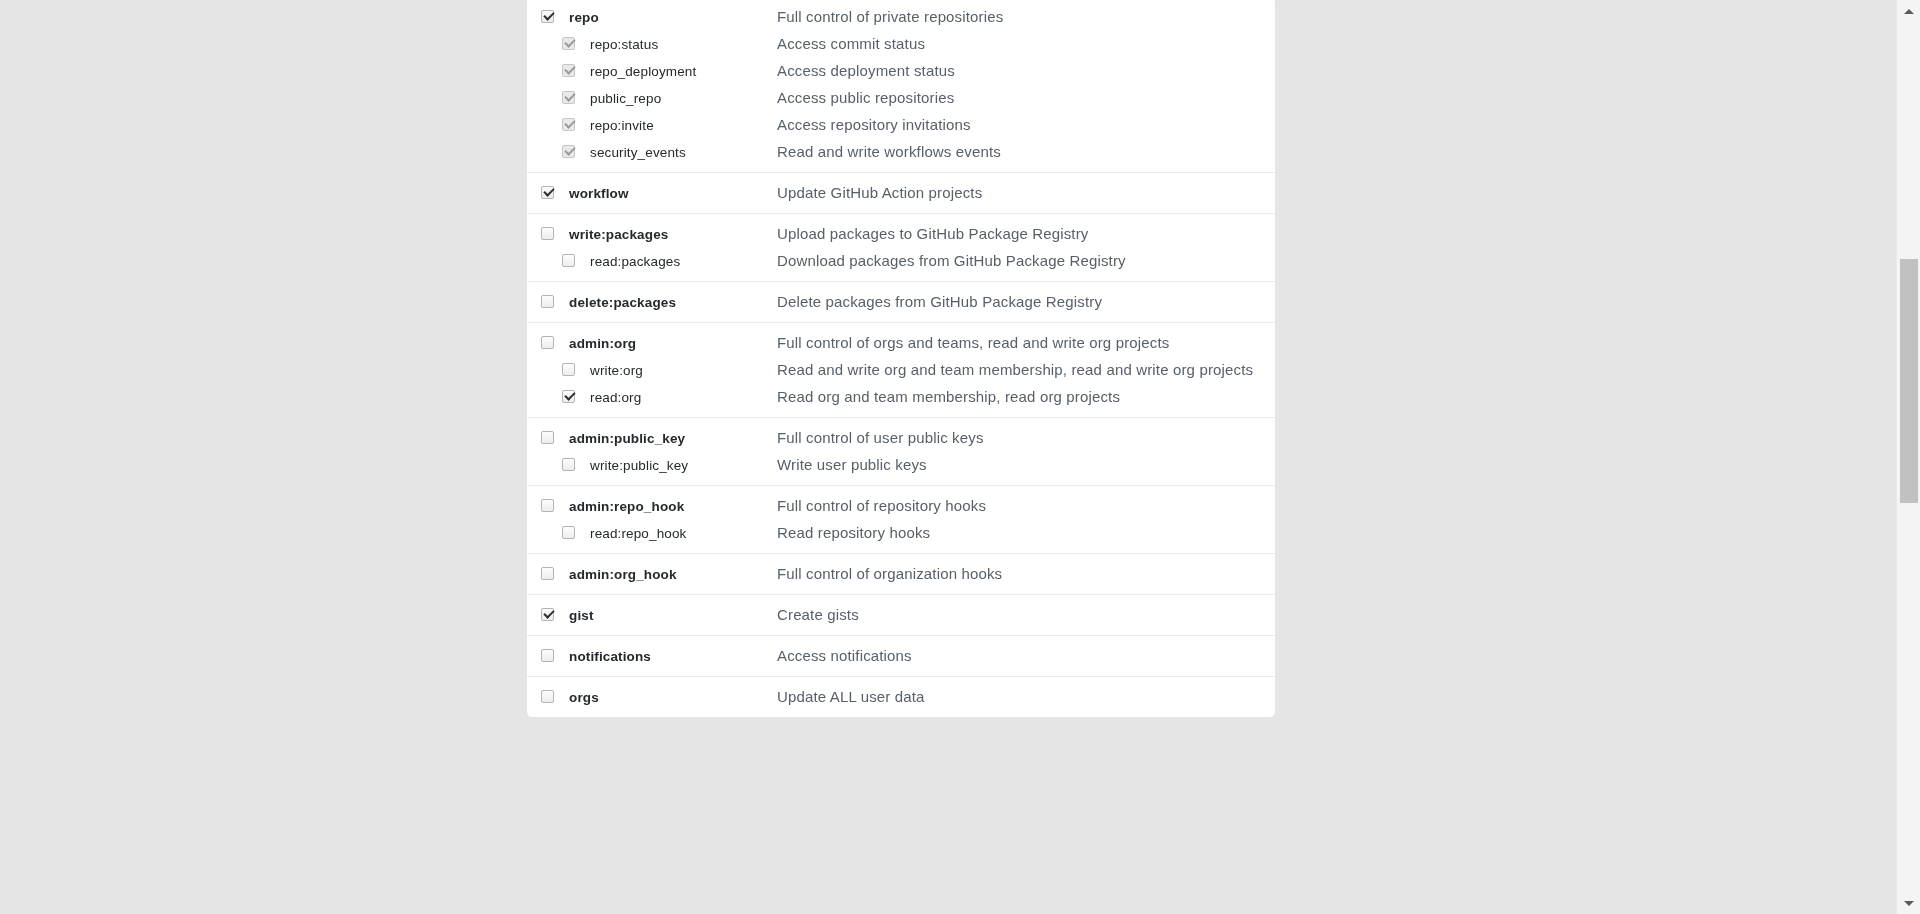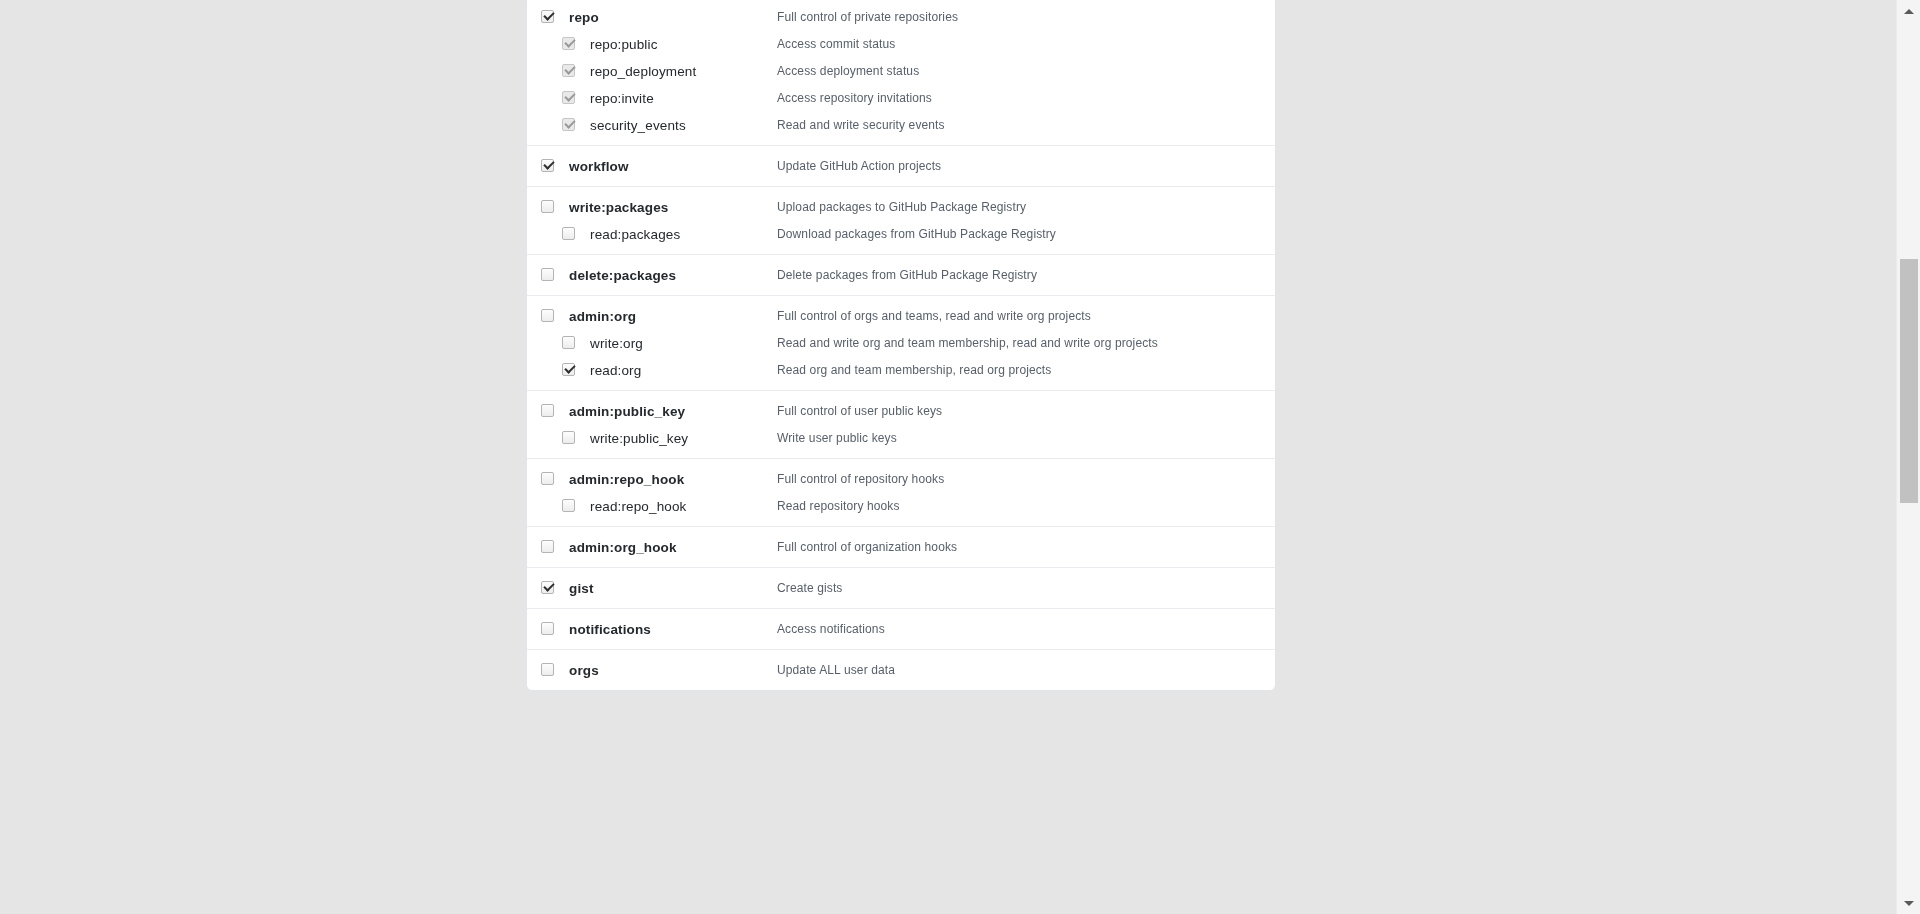--- a/index.html
+++ b/index.html
@@ -105,21 +105,21 @@
   .name-cell {
     flex: 0 0 auto;
     width: 208px;
     overflow: hidden;
   }
   .scope-row.child .name-cell {
     width: 187px;
   }
 
   .scope-desc {
-    font-size: 12px;
+    font-size: 15px;
     color: #57606a;
     letter-spacing: 0.01em;
   }
 
   
   .vscrollbar {
     position: absolute;
     top: 0;
     right: 0;
     width: 24px;
@@ -163,43 +163,50 @@
           <div class="cb-cell">
             <span class="cb checked"></span>
           </div>
           <div class="name-cell"><span class="scope-name">repo</span></div>
           <span class="scope-desc">Full control of private repositories</span>
         </div>
         <div class="scope-row child">
           <div class="cb-cell">
             <span class="cb checked disabled"></span>
           </div>
-          <div class="name-cell"><span class="scope-name">repo:public</span></div>
+          <div class="name-cell"><span class="scope-name">repo:status</span></div>
           <span class="scope-desc">Access commit status</span>
         </div>
         <div class="scope-row child">
           <div class="cb-cell">
             <span class="cb checked disabled"></span>
           </div>
           <div class="name-cell"><span class="scope-name">repo_deployment</span></div>
           <span class="scope-desc">Access deployment status</span>
         </div>
         <div class="scope-row child">
           <div class="cb-cell">
             <span class="cb checked disabled"></span>
           </div>
+          <div class="name-cell"><span class="scope-name">public_repo</span></div>
+          <span class="scope-desc">Access public repositories</span>
+        </div>
+        <div class="scope-row child">
+          <div class="cb-cell">
+            <span class="cb checked disabled"></span>
+          </div>
           <div class="name-cell"><span class="scope-name">repo:invite</span></div>
           <span class="scope-desc">Access repository invitations</span>
         </div>
         <div class="scope-row child">
           <div class="cb-cell">
             <span class="cb checked disabled"></span>
           </div>
           <div class="name-cell"><span class="scope-name">security_events</span></div>
-          <span class="scope-desc">Read and write security events</span>
+          <span class="scope-desc">Read and write workflows events</span>
         </div>
       </div>
       <div class="scope-group">
         <div class="scope-row parent">
           <div class="cb-cell">
             <span class="cb checked"></span>
           </div>
           <div class="name-cell"><span class="scope-name">workflow</span></div>
           <span class="scope-desc">Update GitHub Action projects</span>
         </div>

